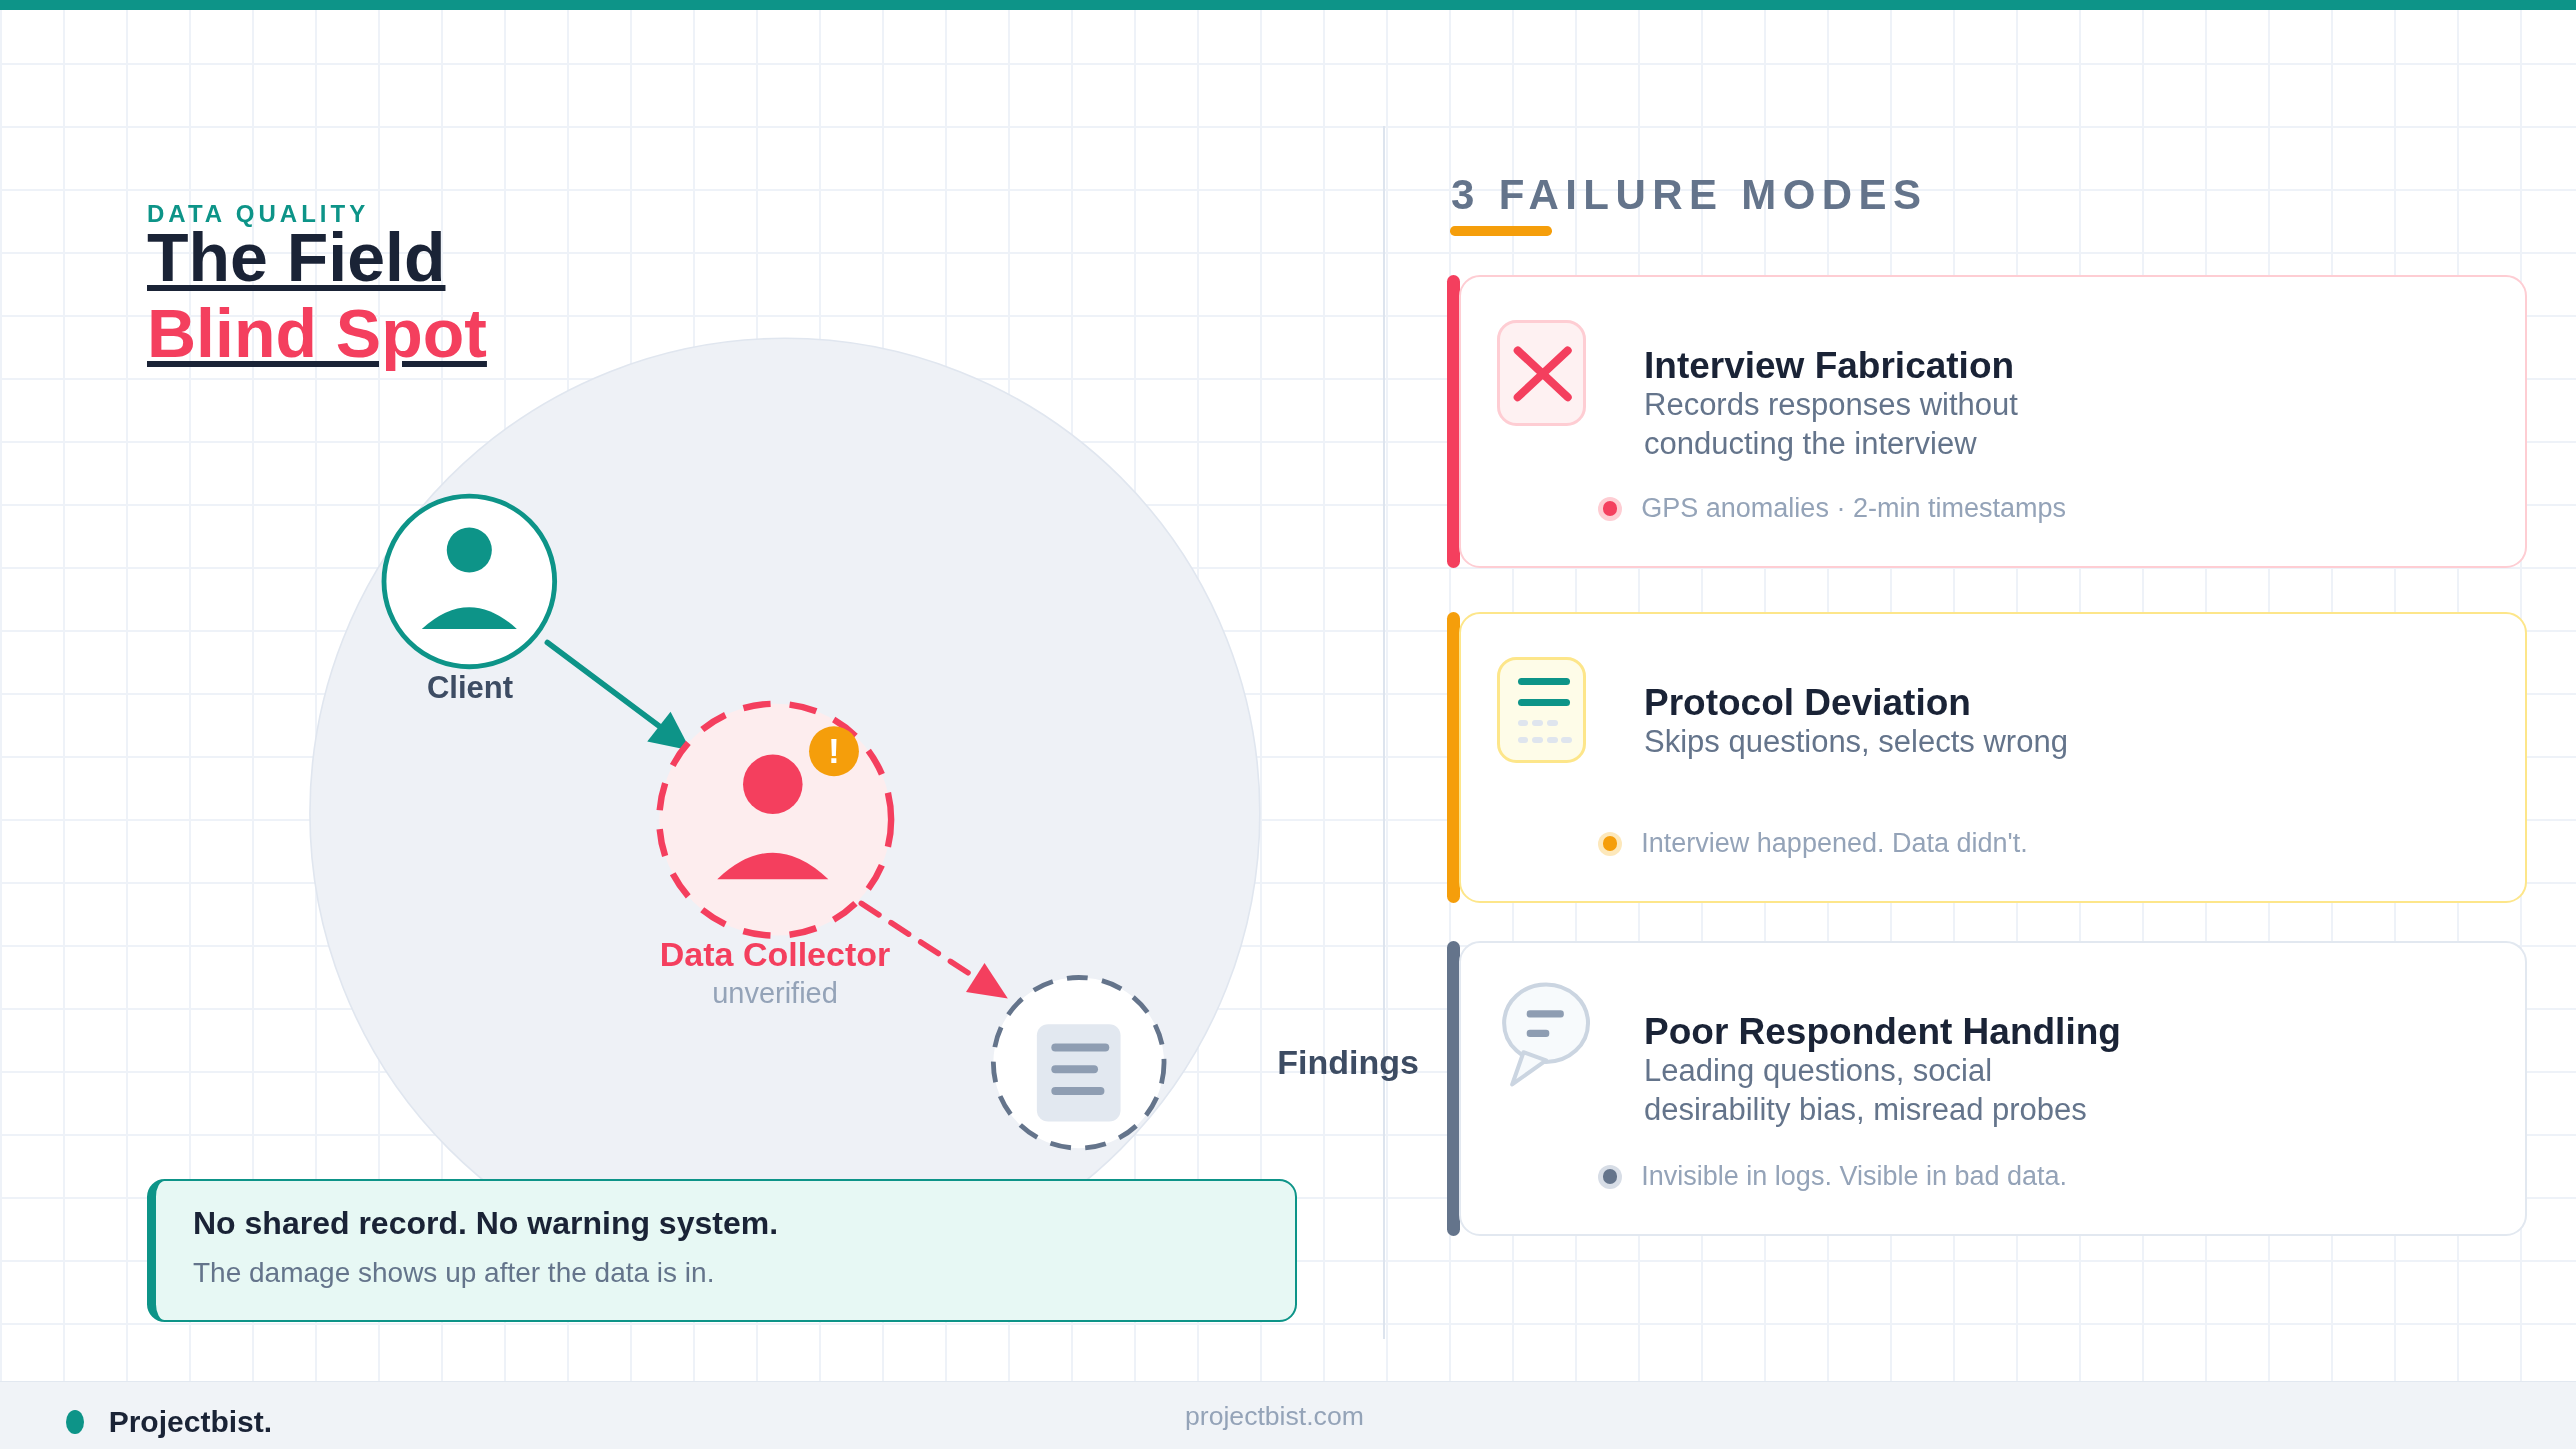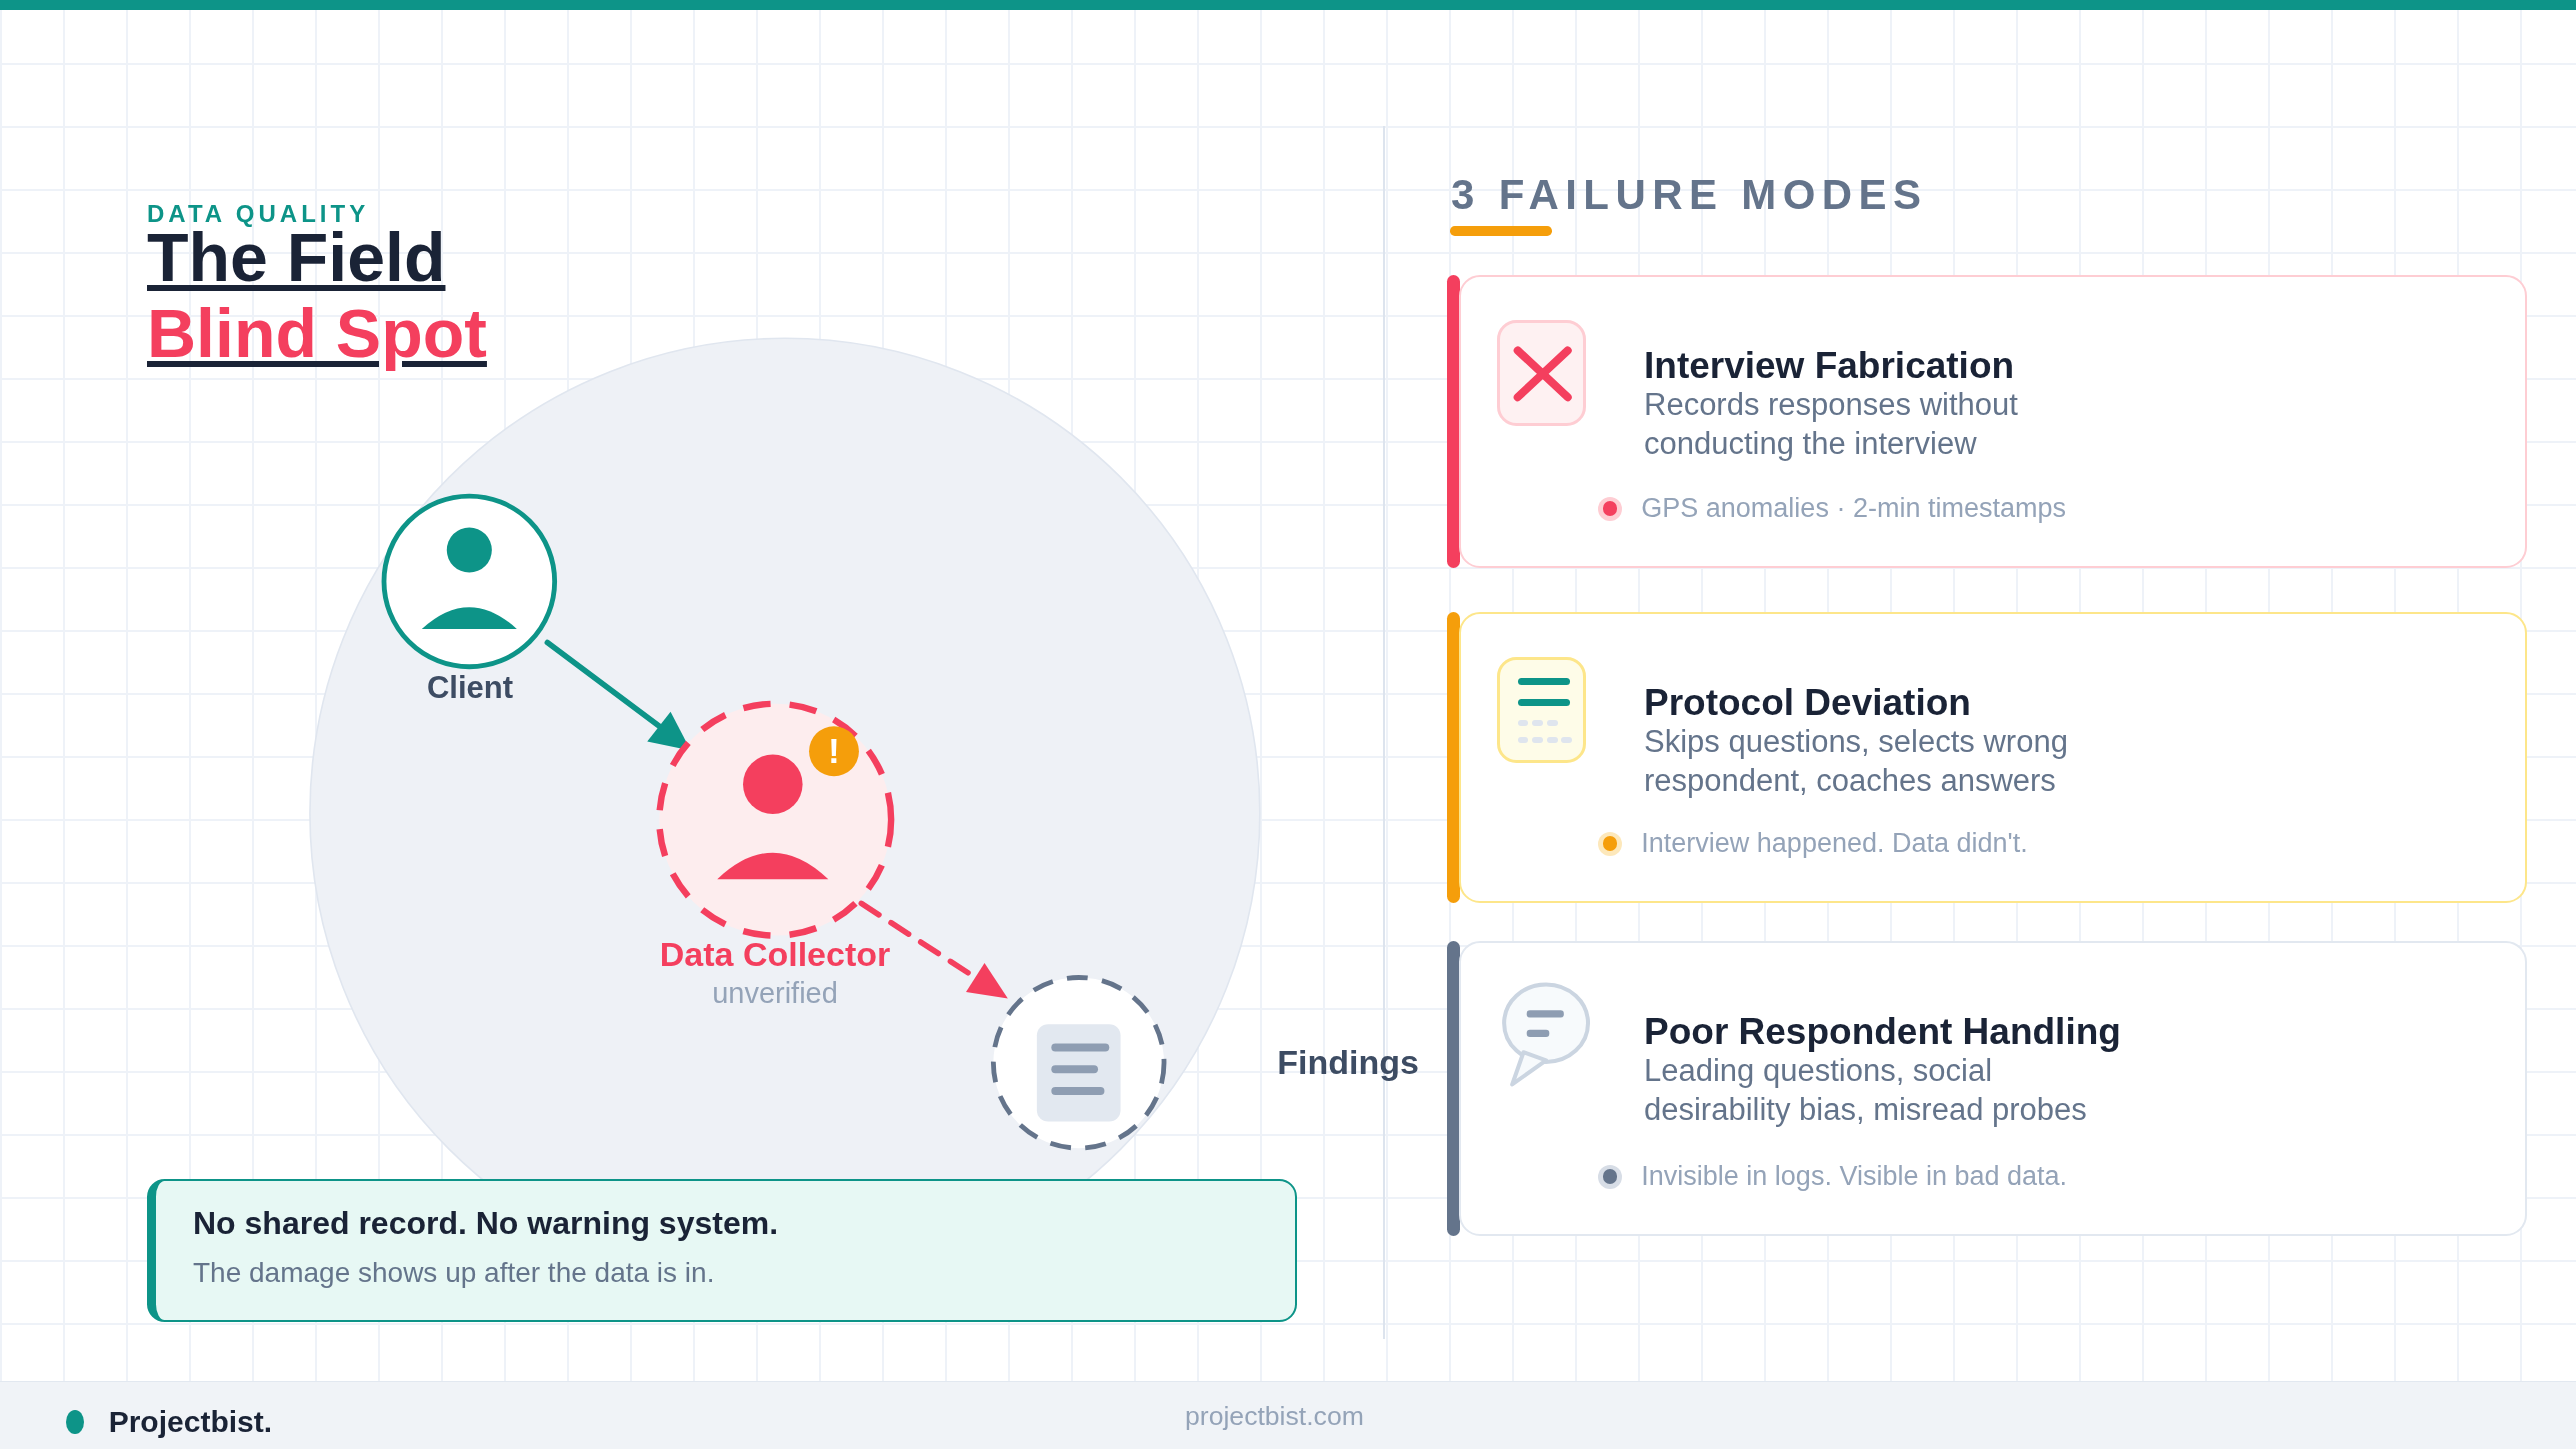--- a/index.html
+++ b/index.html
@@ -211,21 +211,20 @@
     <div class="dash" style="left:32px; top:60px;"></div>
     <div class="dash" style="left:47px; top:60px;"></div>
     <div class="dash" style="left:17.7px; top:77px;"></div>
     <div class="dash" style="left:32px; top:77px;"></div>
     <div class="dash" style="left:47px; top:77px;"></div>
     <div class="dash" style="left:61px; top:77px;"></div>
   </div>
   <div class="card-title">Protocol Deviation</div>
   <div class="card-desc">
     <div>Skips questions, selects wrong</div>
-    <div>respondent, coaches answers</div>
   </div>
   <div class="card-note">
     <span class="note-dot dot-2"></span>
     <span>Interview happened. Data didn't.</span>
   </div>
 </div>
 
 <div class="card card-3">
   <div class="bubble-icon">
     <svg width="105" height="121" viewBox="0 0 130 150" xmlns="http://www.w3.org/2000/svg">

